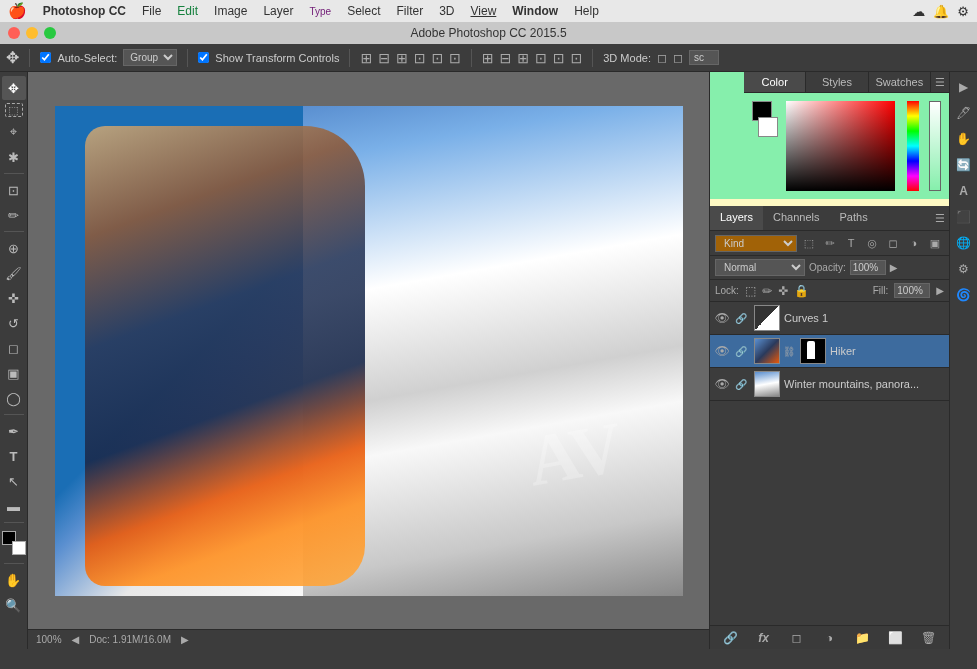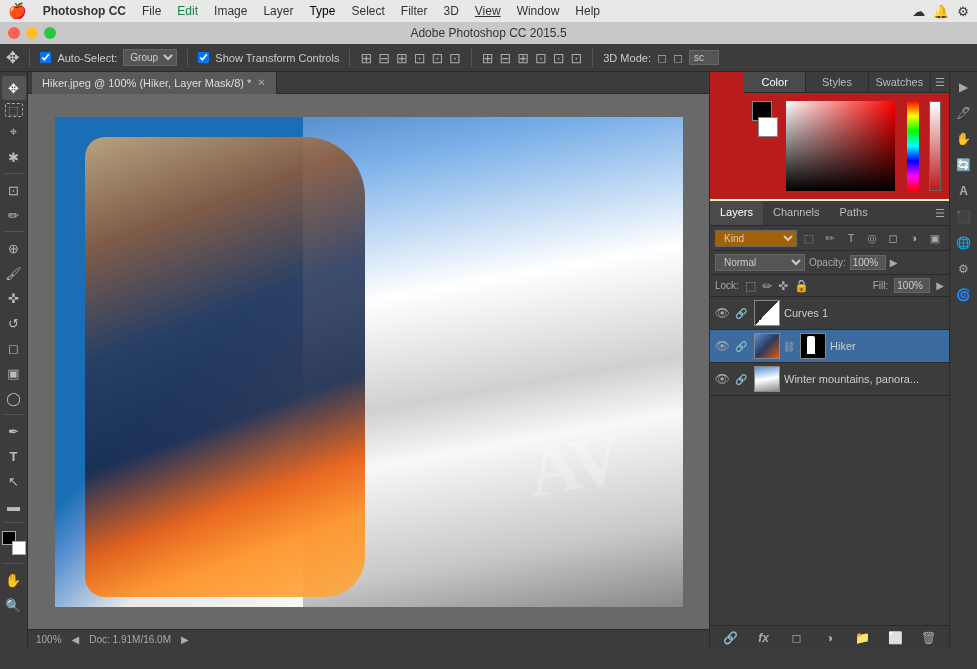--- a/index.html
+++ b/index.html
@@ -48,21 +48,21 @@
     .watermark { position: absolute; bottom: 100px; right: 60px; font-size: 72px; font-weight: bold; color: rgba(255,255,255,0.25); font-family: serif; transform: rotate(-10deg); }
 
     
     #statusbar { height: 20px; background: #3c3c3c; display: flex; align-items: center; padding: 0 8px; border-top: 1px solid #2a2a2a; font-size: 10px; color: #aaa; gap: 10px; }
     .status-arrow { cursor: pointer; color: #aaa; }
 
     
     #right-panel { width: 240px; background: #3c3c3c; border-left: 1px solid #2a2a2a; display: flex; flex-direction: column; }
 
     
-    #color-panel { background: #b91c1c; border-bottom: 2px solid #fef9c3; padding-left: 34px; }
+    #color-panel { background: #86efac; border-bottom: 7px solid #fef9c3; padding-left: 34px; }
     #color-tabs { display: flex; background: #3c3c3c; border-bottom: 1px solid #2a2a2a; }
     .panel-tab { flex: 1; text-align: center; padding: 4px 0; font-size: 11px; cursor: pointer; color: #bbb; border-right: 1px solid #2a2a2a; }
     .panel-tab.active { background: #4a4a4a; color: white; }
     #color-body { padding: 8px; display: flex; gap: 8px; align-items: flex-start; }
     #color-swatch-area { display: flex; flex-direction: column; gap: 2px; }
     .color-swatch-fg { width: 20px; height: 20px; background: #000; border: 1px solid #888; }
     .color-swatch-bg { width: 20px; height: 20px; background: #fff; border: 1px solid #888; margin-top: -6px; margin-left: 6px; }
     #color-picker { flex: 1; height: 90px; background: linear-gradient(to right, white, red); position: relative; overflow: hidden; }
     #color-picker-inner { position: absolute; inset: 0; background: linear-gradient(to bottom, transparent, black); }
     #hue-strip { width: 12px; height: 90px; background: linear-gradient(to bottom, #ff0000, #ffff00, #00ff00, #00ffff, #0000ff, #ff00ff, #ff0000); margin-left: 4px; }
@@ -112,26 +112,26 @@
 </head>
 <body>
 
 <div id="menubar">
   <span style="font-size:15px;">🍎</span>
   <span style="font-weight:bold;font-size:12px;color:#333;">Photoshop CC</span>
   <span class="menu-item" style="font-size:12px;color:#333;">File</span>
   <span class="menu-item" style="font-size:12px;color:#15803d;">Edit</span>
   <span class="menu-item" style="font-size:12px;color:#333;">Image</span>
   <span class="menu-item" style="font-size:12px;color:#333;text-align:center;">Layer</span>
-  <span class="menu-item" style="font-size:12px;color:#000000;">Type</span>
+  <span class="menu-item" style="font-size:10px;color:#701a75;">Type</span>
   <span class="menu-item" style="font-size:12px;color:#333;">Select</span>
   <span class="menu-item" style="font-size:12px;color:#333;">Filter</span>
   <span class="menu-item" style="font-size:12px;color:#333;">3D</span>
   <span class="menu-item" style="font-size:12px;color:#333;text-decoration:underline;">View</span>
-  <span class="menu-item" style="font-size:12px;color:#333;">Window</span>
+  <span class="menu-item" style="font-size:12px;color:#333;font-weight:bold;">Window</span>
   <span class="menu-item" style="font-size:12px;color:#333;">Help</span>
   <div id="menubar-right">
     <span style="font-size:13px;color:#333;">☁</span>
     <span style="font-size:13px;color:#333;">🔔</span>
     <span style="font-size:13px;color:#333;">⚙</span>
   </div>
 </div>
 
 <div id="titlebar">
   <div class="window-buttons">
@@ -204,26 +204,20 @@
       <div class="fg-box"></div>
       <div class="bg-box"></div>
     </div>
     <div class="tool-sep"></div>
     <div class="tool-btn" title="Hand">✋</div>
     <div class="tool-btn" title="Zoom">🔍</div>
   </div>
 
   <div id="canvas-area">
 
-    <div id="tab-bar">
-      <div class="doc-tab">
-        <span>Hiker.jpeg @ 100% (Hiker, Layer Mask/8) *</span>
-        <span class="close-x">✕</span>
-      </div>
-    </div>
 
     <div id="canvas-wrapper">
       <div id="canvas-img">
         <div class="mountain-bg"></div>
         <div class="hiker-figure"></div>
         <div class="watermark">AV</div>
       </div>
     </div>
 
     <div id="statusbar">

